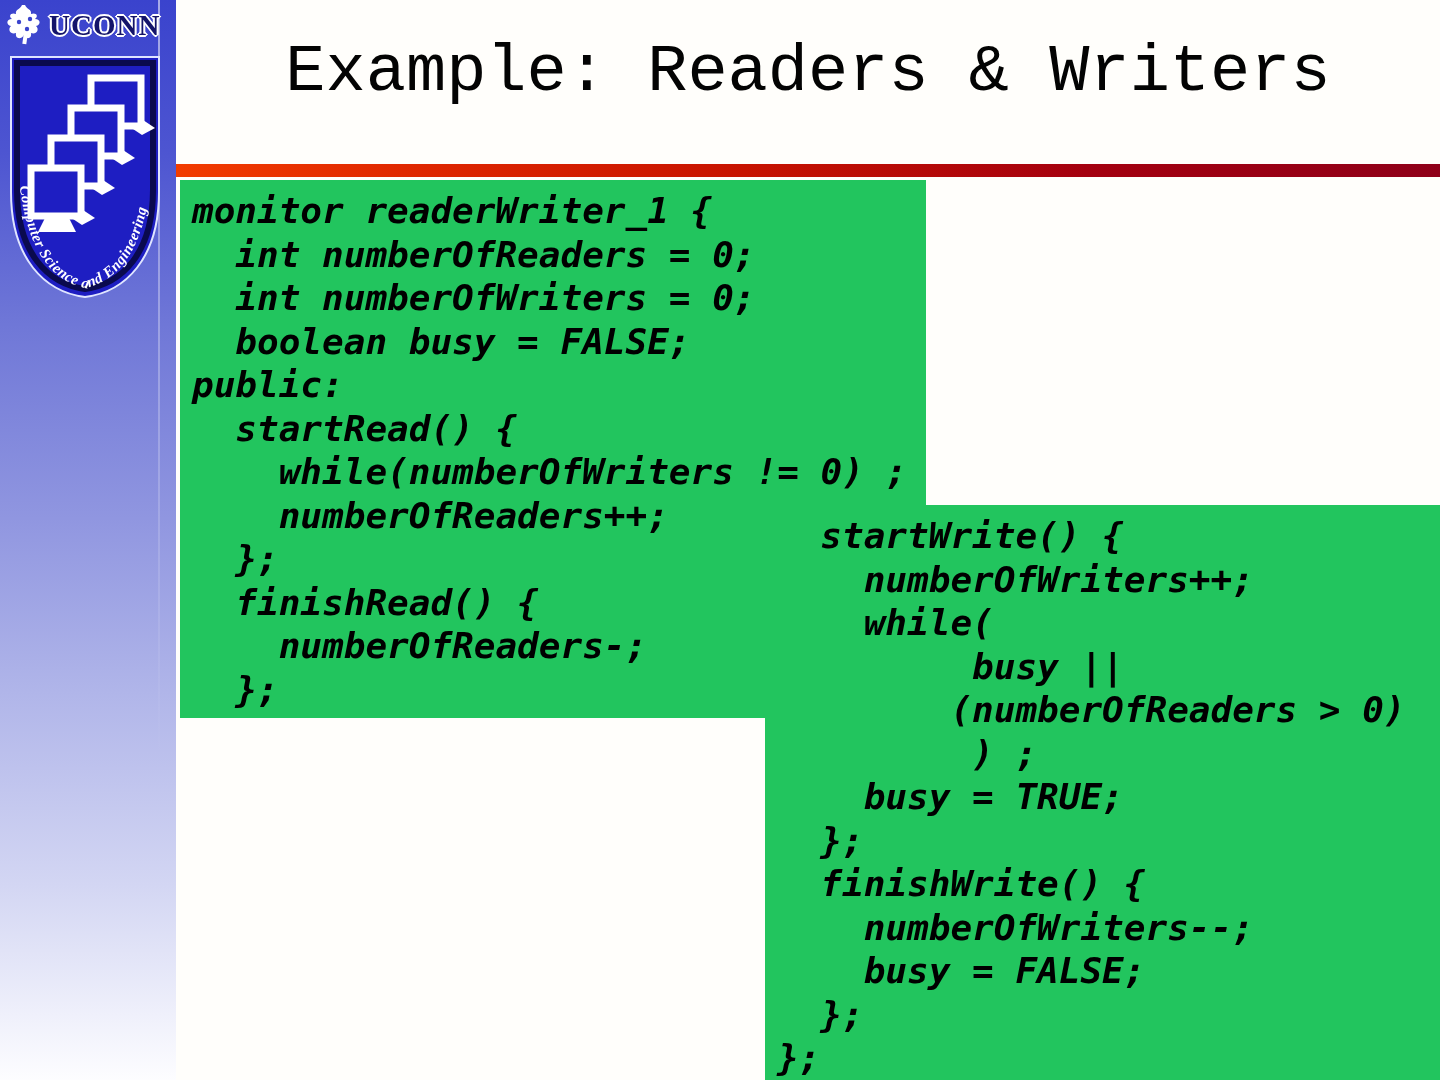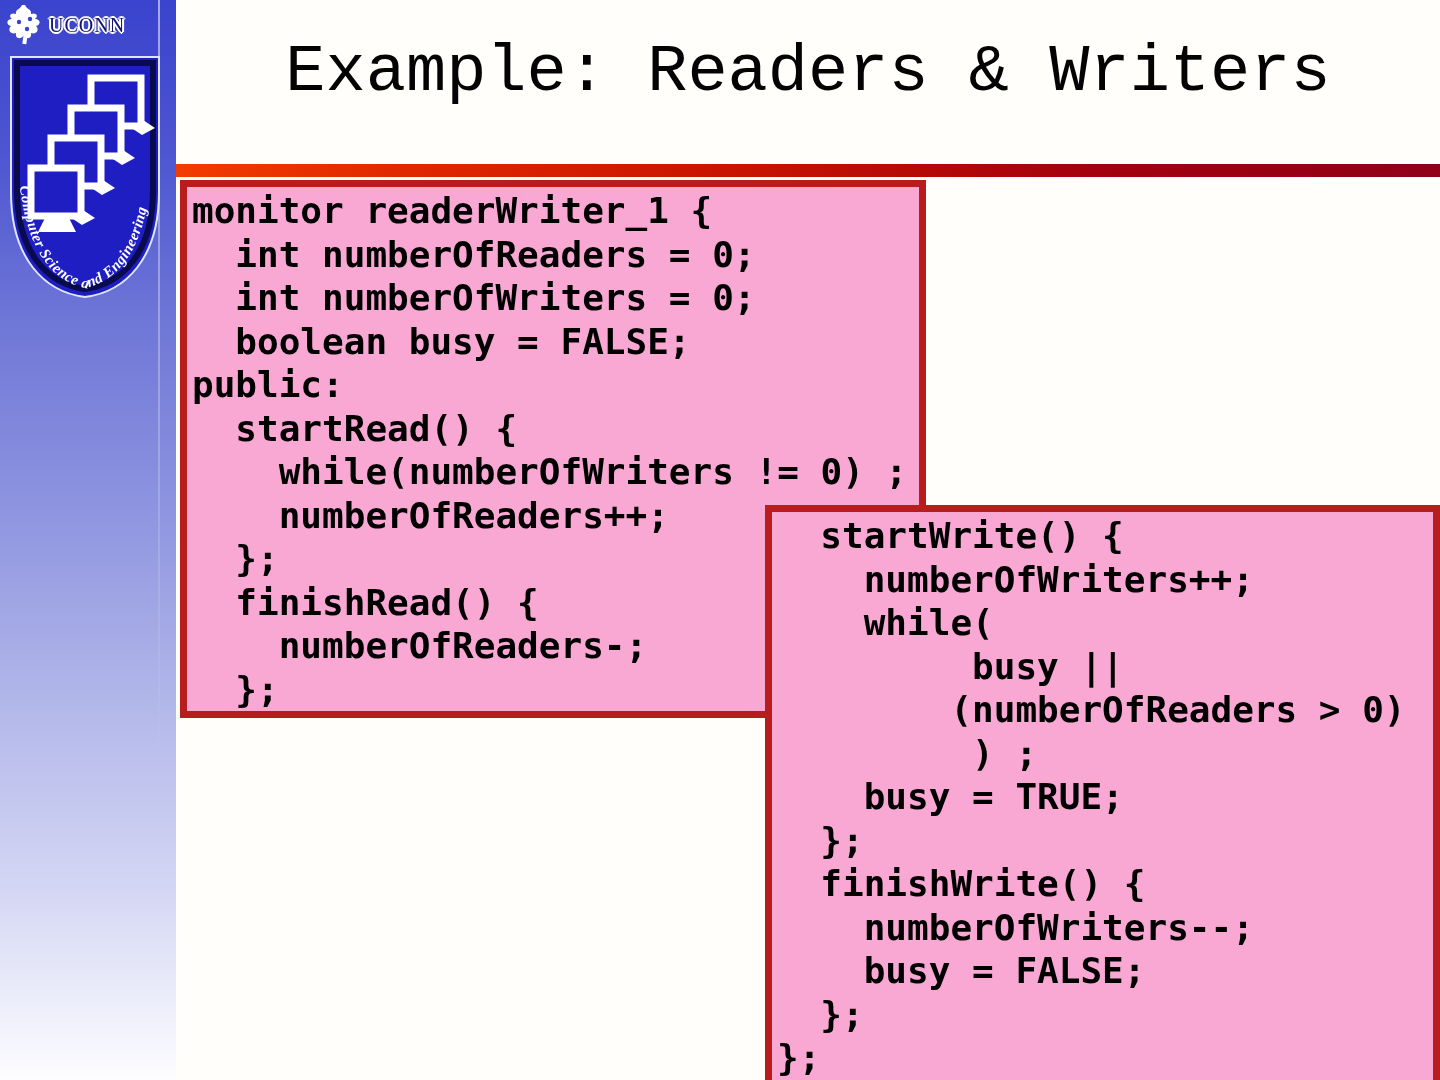--- a/index.html
+++ b/index.html
@@ -5,34 +5,34 @@
   html,body{margin:0;padding:0;background:#444;}
   .slide{position:relative;width:1440px;height:1080px;background:#fffefb;overflow:hidden;
          font-family:"Liberation Serif",serif;}
   
   .sidebar{position:absolute;left:0;top:0;width:176px;height:1080px;
     background:linear-gradient(180deg,#3a43cd 0%,#4d55d1 14%,#6f77d7 30%,#9096e0 48%,
                #b0b5e9 64%,#d3d6f3 82%,#fdfdff 100%);}
   .sidebar-line{position:absolute;left:158px;top:0;width:2px;height:760px;
     background:linear-gradient(180deg,rgba(255,255,255,.55),rgba(255,255,255,0));}
   .uconn{position:absolute;left:6px;top:4px;display:flex;align-items:center;gap:5px;}
-  .uconn-wordmark{font-family:"Liberation Serif",serif;font-weight:normal;font-size:20px;
+  .uconn-wordmark{font-family:"Liberation Serif",serif;font-weight:bold;font-size:29px;
     color:#14146a;letter-spacing:1px;
     text-shadow:-2px 0 #fff,2px 0 #fff,0 -2px #fff,0 2px #fff,
                 -1px -1px #fff,1px 1px #fff,-1px 1px #fff,1px -1px #fff;text-align:center;}
   .seal{position:absolute;left:5px;top:54px;width:160px;height:246px;}
   .course{position:absolute;left:0;top:318px;width:176px;text-align:center;
     font-family:"Liberation Serif",serif;font-weight:bold;font-size:41px;color:#0b0b30;}
   
   .title{position:absolute;left:176px;right:0;top:34px;text-align:center;
     font-family:Liberation Mono, monospace;font-size:67px;color:#030303;}
   .divider{position:absolute;left:176px;top:164px;width:1264px;height:13px;
     background:linear-gradient(90deg,#f23c00 0%,#e02800 18%,#c71300 45%,#a4000f 72%,#8f0019 100%);}
-  .codebox{position:absolute;background:#f9a8d4;border:7px solid #b91c1c;box-sizing:border-box;
-    overflow:hidden;}
+  .codebox{position:absolute;background:#22c55e;border:7px solid #22c55e;box-sizing:border-box;
+    overflow:hidden;font-style:italic;}
   .box-reader{left:180px;top:180px;width:746px;height:538px;z-index:1;}
   .box-writer{left:765px;top:497px;width:675px;height:583px;z-index:2;margin-top:8px;}
   pre.code{margin:0;padding:2px 0 0 5px;color:#000;
     font-family:"DejaVu Sans Mono",monospace;font-weight:bold;
     font-size:36px;line-height:43.5px;}
   .seal-caption-text{font-family:"Liberation Serif",serif;font-style:italic;
     font-weight:bold;font-size:15px;letter-spacing:.5px;fill:#ffffff;}
 </style>
 </head>
 <body>

